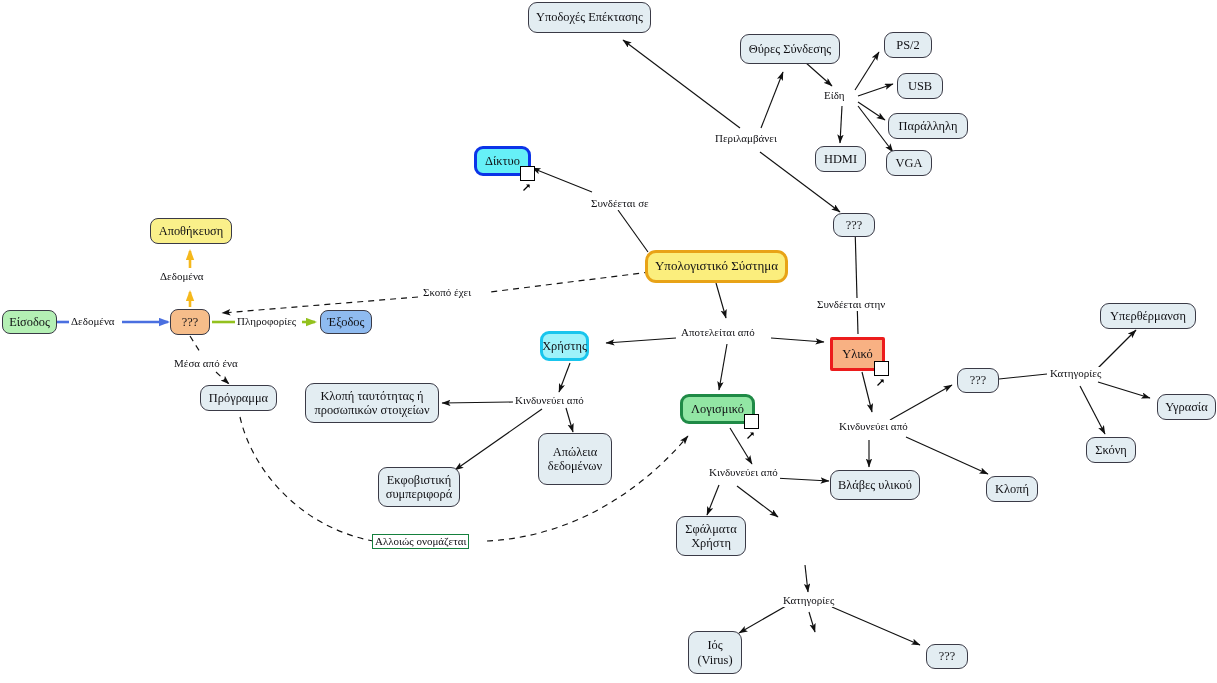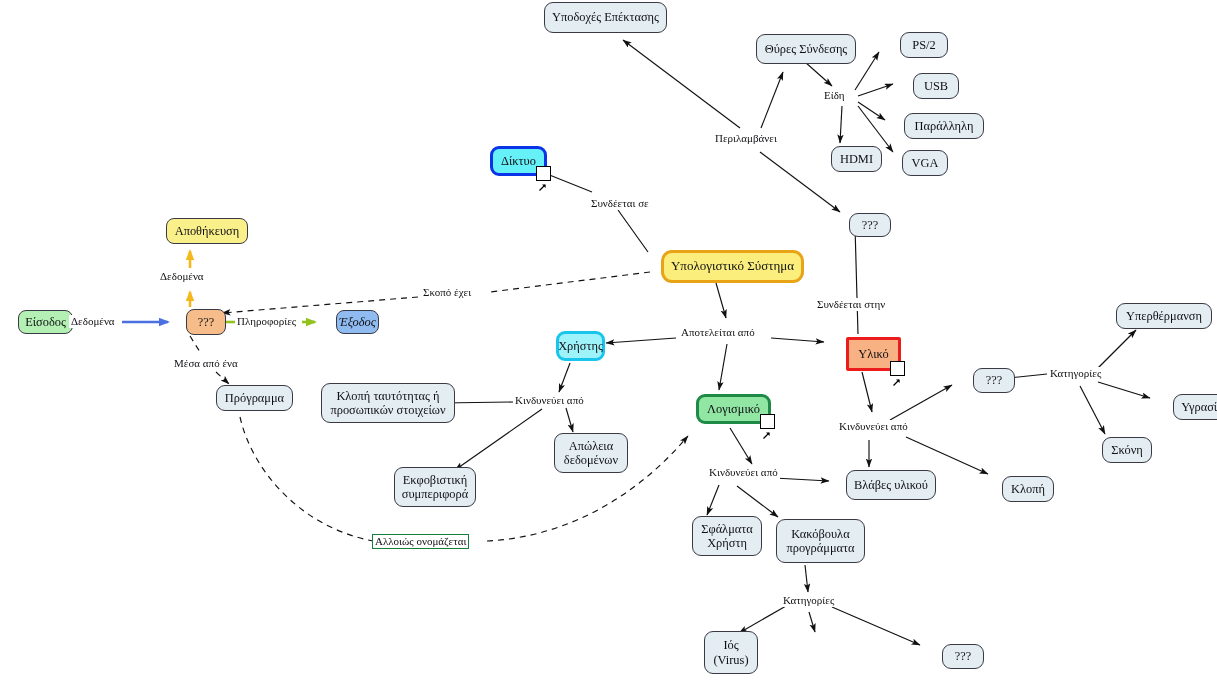--- a/index.html
+++ b/index.html
@@ -31,21 +31,20 @@
     text-align: center;
     border-radius: 9px;
     border: 1px solid #3a3a46;
     background: #e3edf2;
     color: #101014;
     font-size: 12.4px;
     line-height: 14.5px;
     white-space: pre-line;
     z-index: 3;
     padding: 1px 4px;
-    margin-left: 16px;
   }
   
   .n-yellow-orange {
     background: #fbee7d;
     border: 3px solid #e8a317;
     border-radius: 11px;
     font-size: 13px;
   }
   .n-green-light {
     background: #b4f0b4;
@@ -281,21 +280,21 @@
   </div>
 
   <div class="node n-green-light" style="left:2px; top:310px; width:55px; height:24px;">
     <span>Είσοδος</span>
   </div>
 
   <div class="node n-orange" style="left:170px; top:309px; width:40px; height:26px;">
     <span>???</span>
   </div>
 
-  <div class="node n-blue-light" style="left:320px; top:310px; width:43px; height:24px;font-style:italic;">
+  <div class="node n-blue-light" style="left:320px; top:310px; width:52px; height:24px;">
     <span>Έξοδος</span>
   </div>
 
   <div class="node" style="left:200px; top:385px; width:77px; height:26px;">
     <span>Πρόγραμμα</span>
   </div>
 
   <div class="node n-yellow-orange" style="left:645px; top:250px; width:143px; height:33px;">
     <span>Υπολογιστικό Σύστημα</span>
   </div>
@@ -322,39 +321,35 @@
           <path d="M8.6,2.4 L8.6,6 L5,2.4 z" fill="#000"></path>
         </svg>
     </span>
   </div>
 
   <div class="node" style="left:305px; top:383px; width:134px; height:40px;">
     <span>Κλοπή ταυτότητας ή
 προσωπικών στοιχείων</span>
   </div>
 
-  <div class="node" style="left:538px; top:433px; width:74px; height:40px;">
+  <div class="node" style="left:538px; top:433px; width:74px; height:52px;">
     <span>Απώλεια
 δεδομένων</span>
   </div>
 
   <div class="node" style="left:378px; top:467px; width:82px; height:40px;">
     <span>Εκφοβιστική
 συμπεριφορά</span>
   </div>
 
   <div class="node" style="left:676px; top:516px; width:70px; height:40px;">
     <span>Σφάλματα
 Χρήστη</span>
   </div>
 
-  <div class="node" style="left:760px; top:519px; width:89px; height:44px;">
-    <span>Κακόβουλα
-προγράμματα</span>
-  </div>
 
   <div class="node" style="left:830px; top:470px; width:90px; height:30px;">
     <span>Βλάβες υλικού</span>
   </div>
 
   <div class="node" style="left:688px; top:631px; width:54px; height:43px;">
     <span>Ιός
 (Virus)</span>
   </div>
 

